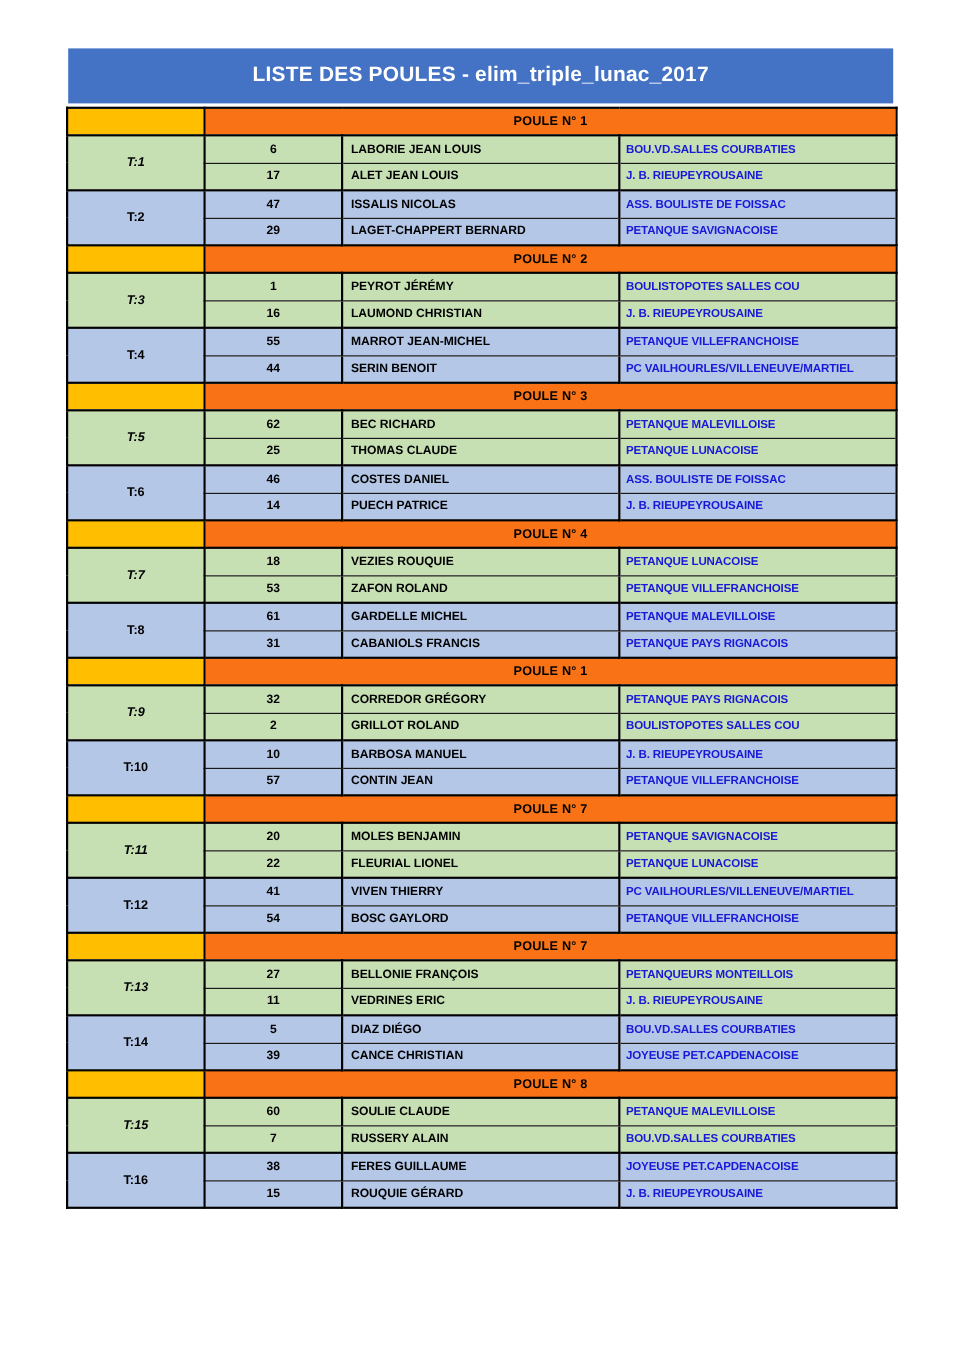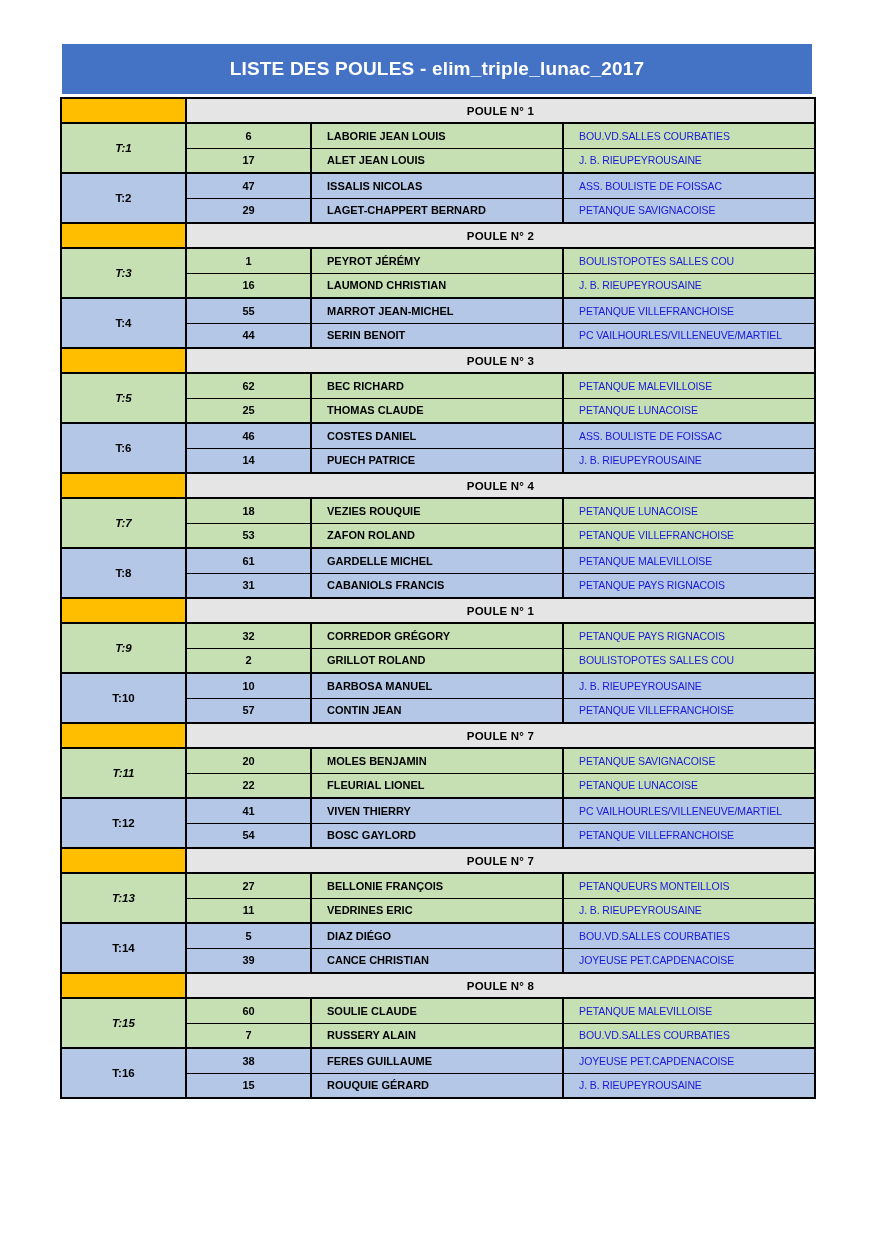--- a/index.html
+++ b/index.html
@@ -66,21 +66,21 @@
   col.c-num   { width: 125px; }
   col.c-name  { width: 252px; }
   col.c-club  { width: 252px; }
 
   
   td.poule-tag {
     background: #ffbf00;
     height: 25px;
   }
   td.poule-title {
-    background: #e5e5e5;
+    background: #f97316;
     text-align: center;
     font-size: 11.5px;
     font-weight: bold;
     color: #000000;
     letter-spacing: 0.2px;
   }
 
   
   td.team-label {
     text-align: center;
@@ -90,31 +90,31 @@
     color: #000000;
   }
   td.num {
     text-align: center;
     font-size: 11px;
     font-weight: bold;
     color: #000000;
   }
   td.pname {
     text-align: left;
-    padding-left: 15px;
+    padding-left: 7px;
     font-size: 11px;
     font-weight: bold;
     color: #000000;
     white-space: nowrap;
   }
   td.club {
     text-align: left;
-    padding-left: 15px;
+    padding-left: 5px;
     font-size: 10.5px;
-    font-weight: normal;
+    font-weight: bold;
     color: #1818d8;
     white-space: nowrap;
     letter-spacing: -0.1px;
   }
 
   
   tr.tint-green td.team-label,
   tr.tint-green td.num,
   tr.tint-green td.pname,
   tr.tint-green td.club { background: #c6e0b4; }

